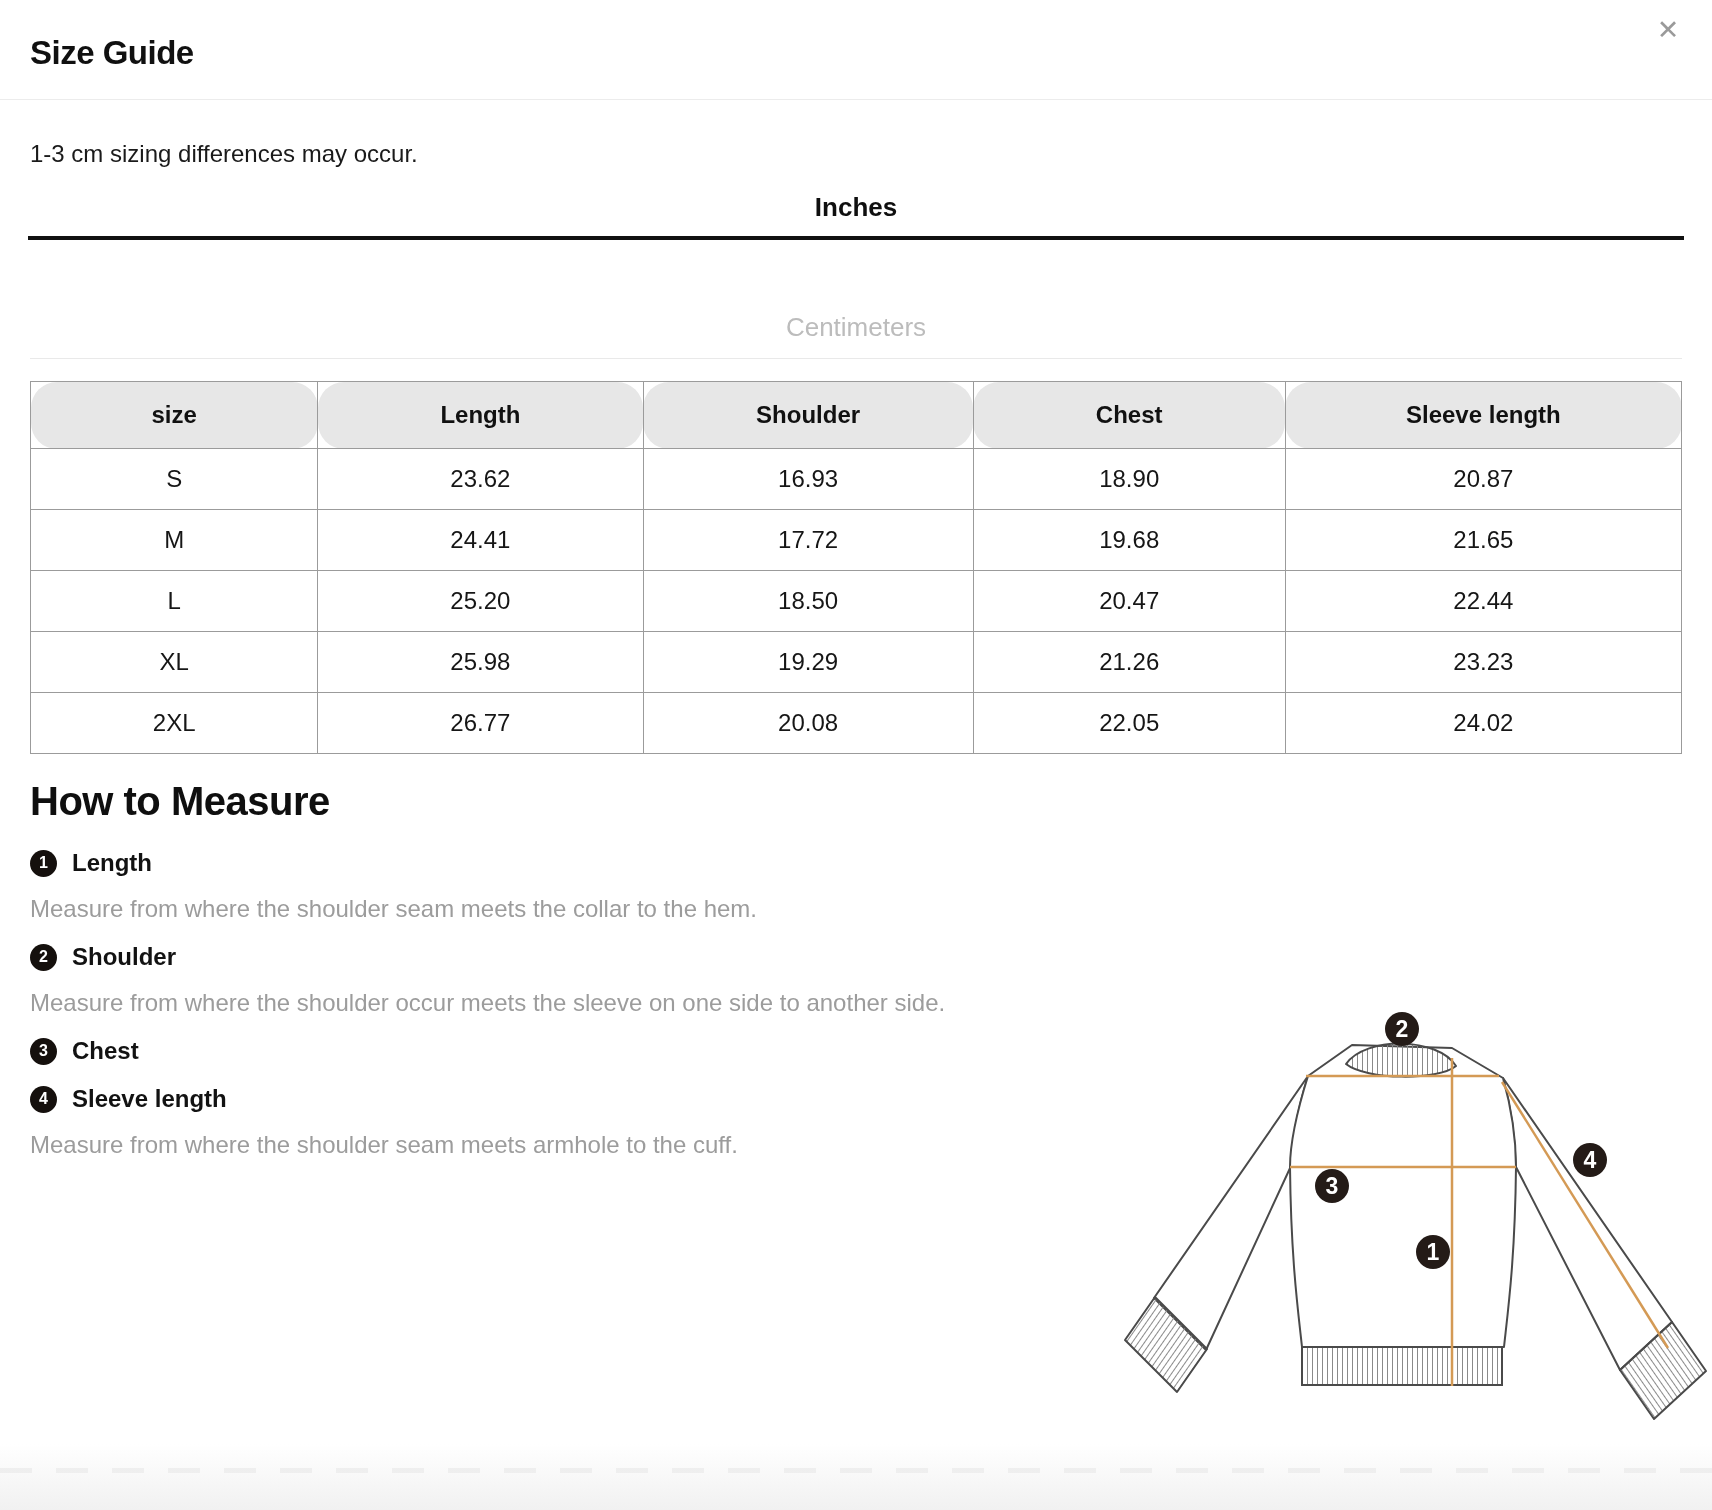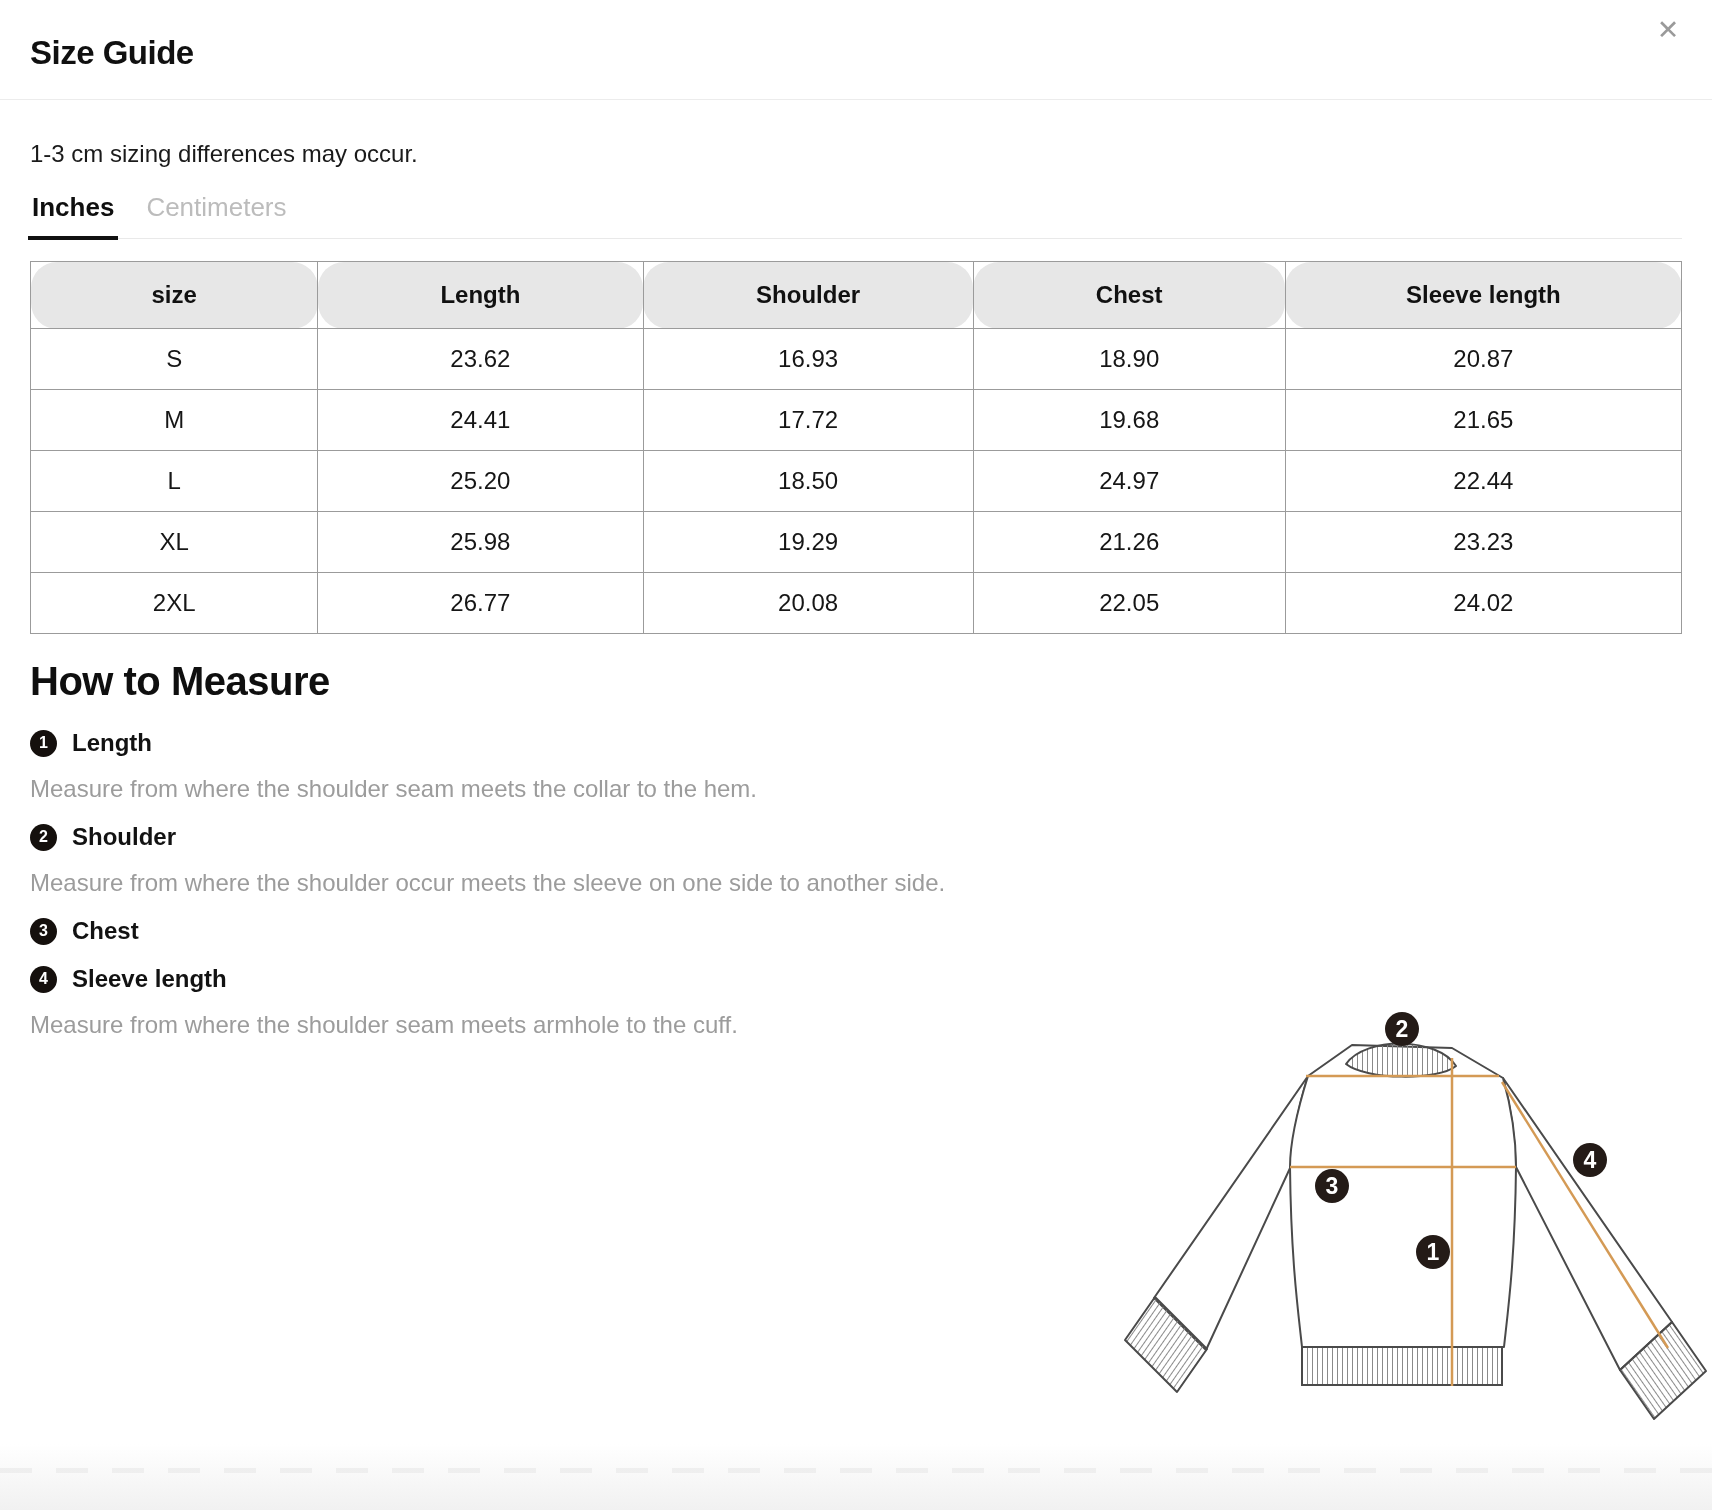--- a/index.html
+++ b/index.html
@@ -23,22 +23,23 @@
     position:absolute; top:10px; right:24px;
     width:40px; height:40px;
     background:none; border:none; cursor:pointer;
     font-size:27px; line-height:40px; text-align:center;
     color:#9a9a9a; font-family:"Liberation Sans", sans-serif;
   }
   
   .sizing-note { margin:40px 30px 0 30px; font-size:24px; color:#1a1a1a; line-height:28px; }
   .tabs {
     margin:24px 30px 0 30px;
-    display:flex; gap:28px;
+    display:flex; gap:74px;
     border-bottom:1px solid #e9e9e9;
+    flex-direction:column;
   }
   .tab {
     background:none; border:none; cursor:pointer;
     font-family:"Liberation Sans", sans-serif;
     font-size:26px; padding:0 2px 15px 2px;
     position:relative; color:#0f0f0f; font-weight:600;
   }
   .tab.inactive { color:#bcbcbc; font-weight:500; }
   .tab.active::after {
     content:""; position:absolute; left:-2px; right:-2px; bottom:-2px;
@@ -136,21 +137,21 @@
       <td>M</td>
       <td>24.41</td>
       <td>17.72</td>
       <td>19.68</td>
       <td>21.65</td>
     </tr>
     <tr>
       <td>L</td>
       <td>25.20</td>
       <td>18.50</td>
-      <td>24.97</td>
+      <td>20.47</td>
       <td>22.44</td>
     </tr>
     <tr>
       <td>XL</td>
       <td>25.98</td>
       <td>19.29</td>
       <td>21.26</td>
       <td>23.23</td>
     </tr>
     <tr>

